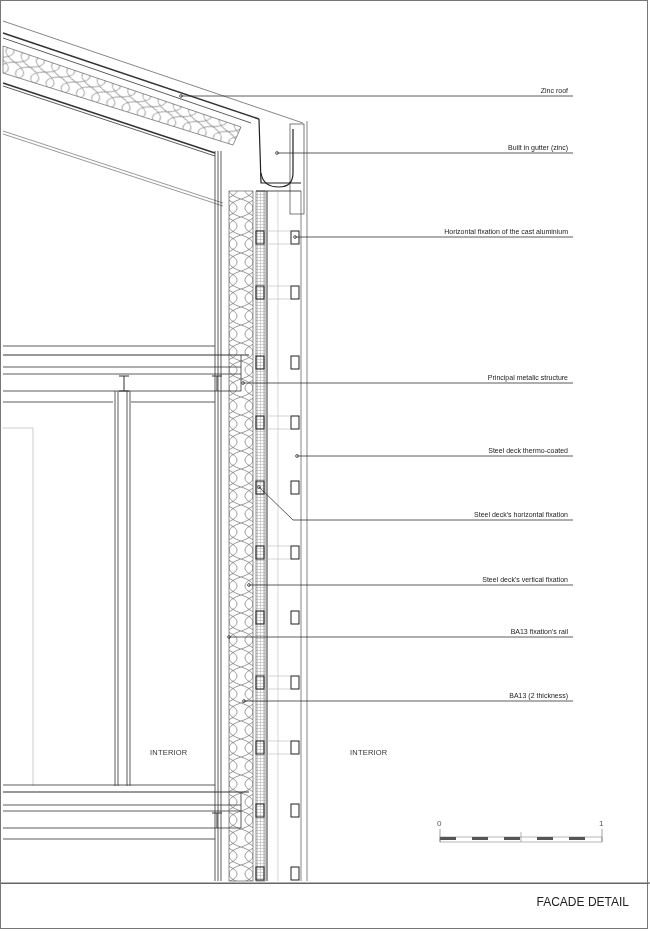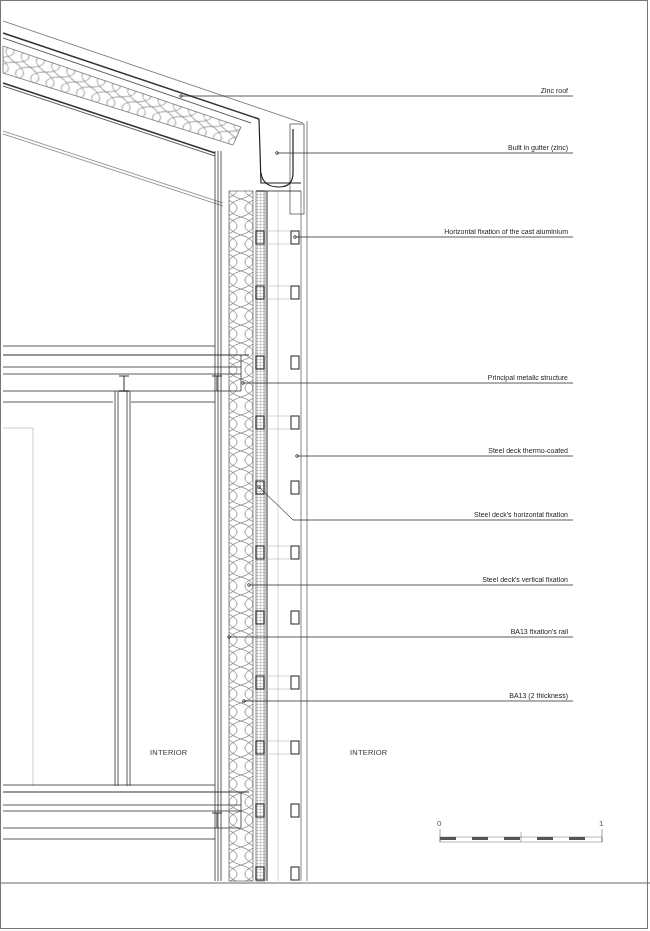--- a/index.html
+++ b/index.html
@@ -187,13 +187,16 @@
       <div class="label" style="top: 627px;">BA13 fixation's rail</div>
       <div class="label" style="top: 691px;">BA13 (2 thickness)</div>
     </div>
 
   <div class="room" style="left:149px; top:747px;">INTERIOR</div>
   <div class="room" style="left:349px; top:747px;">INTERIOR</div>
 
   <div class="scale-label" style="left:436px; top:818px;">0</div>
   <div class="scale-label" style="left:598px; top:818px;">1</div>
 
+  <div class="title-block">
+    <div class="sheet-title">FACADE DETAIL</div>
+  </div>
 </div>
 
 </body></html>

